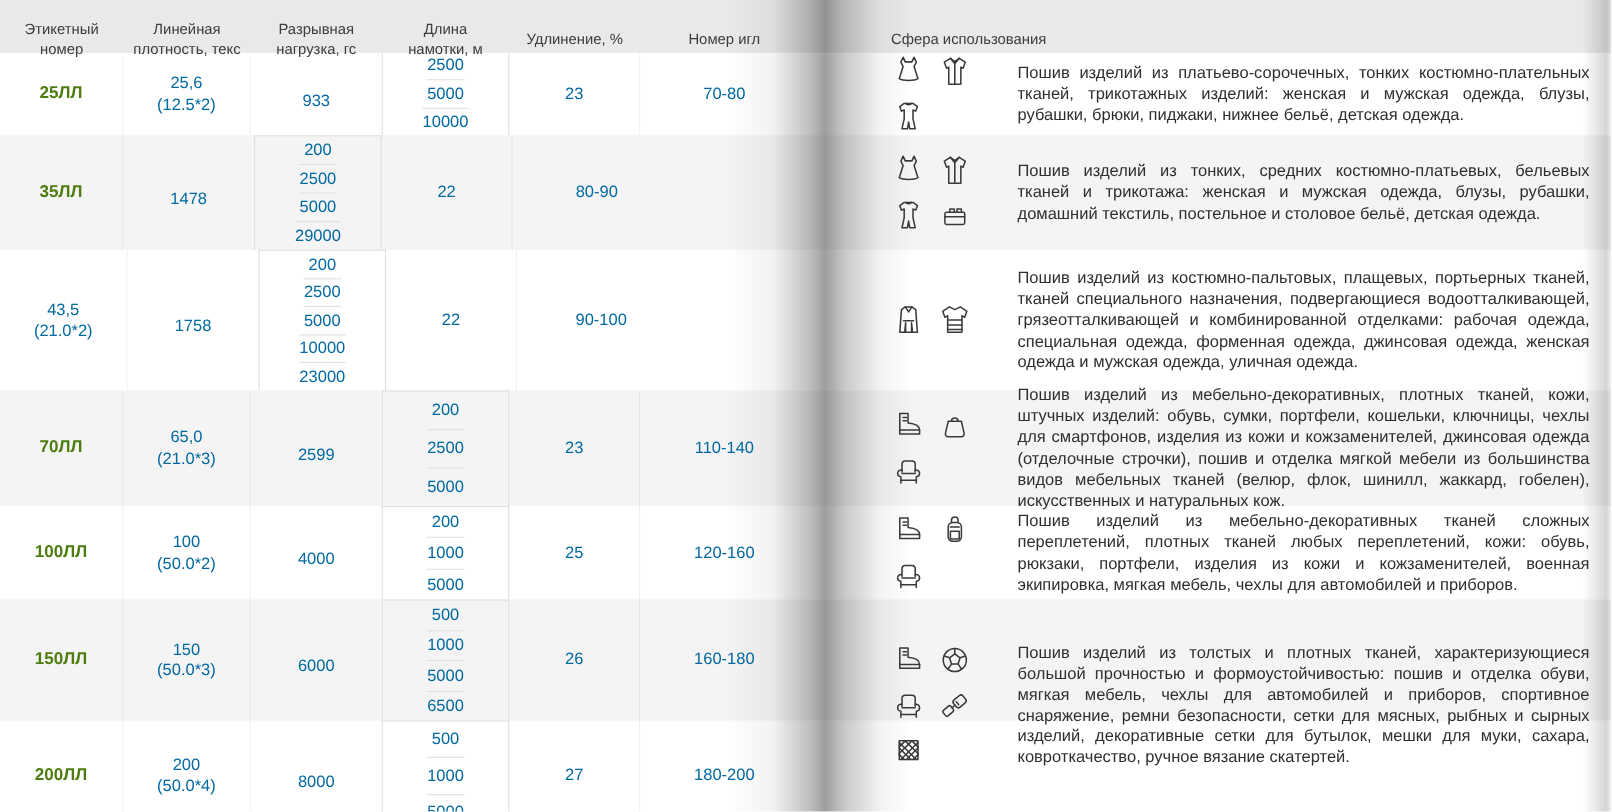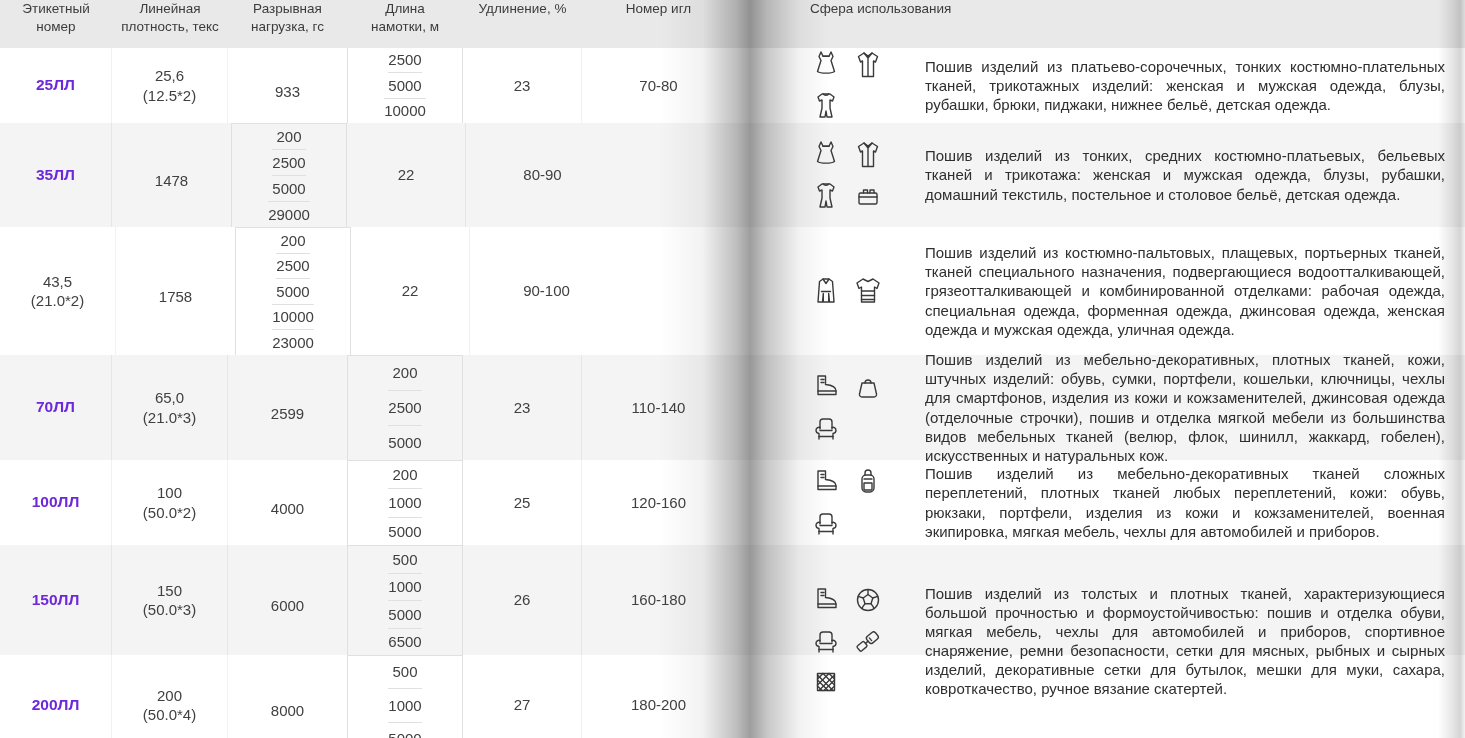--- a/index.html
+++ b/index.html
@@ -10,38 +10,38 @@
     color:#2d2d2d;
   }
   
   .stripe{position:absolute;left:0;width:1465px;}
   .stripe.header{top:0;height:48px;background:var(--header-bg,#e9e9e9);}
   .stripe.alt{background:var(--row-alt-bg,#f4f4f4);}
   .s1{top:123px;height:104px;}
   .s3{top:355px;height:105px;}
   .s5{top:545px;height:110px;}
   
-  .hband{position:absolute;top:0;left:0;width:1465px;height:48px;display:flex;}
+  .hband{position:absolute;top:12px;left:0;width:1465px;height:48px;display:flex;align-items:center;}
   .hcell{
     font-size:13.5px;color:#3c3c3c;text-align:center;line-height:1.32;
     white-space:pre-line;flex:none;
   }
   .h0{width:112px;} .h1{width:116px;} .h2{width:119px;} .h3{width:116px;}
   .h4{width:119px;} .h5{width:153px;}
   .husage{margin-left:75px;text-align:left;width:520px;}
   
   .table{position:absolute;top:48px;left:0;width:735px;}
   .trow{display:flex;width:735px;}
   .r0{height:75px;} .r1{height:104px;} .r2{height:128px;} .r3{height:105px;}
   .r4{height:85px;} .r5{height:110px;} .r6{height:100px;}
   .cell{
     flex:none;display:flex;flex-direction:column;justify-content:center;align-items:center;
-    font-size:15px;color:#404040;text-align:center;line-height:1.3;box-sizing:border-box;
-  }
-  .c-label{width:112px;font-weight:700;font-size:15.5px;color:#6d28d9;border-right:1px solid rgba(0,0,0,0.055);}
+    font-size:15px;color:#0369a1;text-align:center;line-height:1.3;box-sizing:border-box;
+  }
+  .c-label{width:112px;font-weight:700;font-size:15.5px;color:#4d7c0f;border-right:1px solid rgba(0,0,0,0.055);}
   .c-density{width:116px;border-right:1px solid rgba(0,0,0,0.055);}
   .c-load{width:119px;margin-top:12px;}
   .c-len{width:116px;justify-content:stretch;border-left:1px solid #e0e0e0;border-right:1px solid #e0e0e0;padding:0;}
   .trow + .trow .c-len{border-top:1px solid #e0e0e0;}
   .len-cell{flex:1;display:flex;align-items:center;justify-content:center;}
   .len-cell + .len-cell{border-top:1px solid #e0e0e0;}
   .c-elong{width:119px;border-right:1px solid rgba(0,0,0,0.055);}
   .c-needles{width:153px;}
   
   .usage{position:absolute;top:0;left:735px;width:730px;height:738px;}

